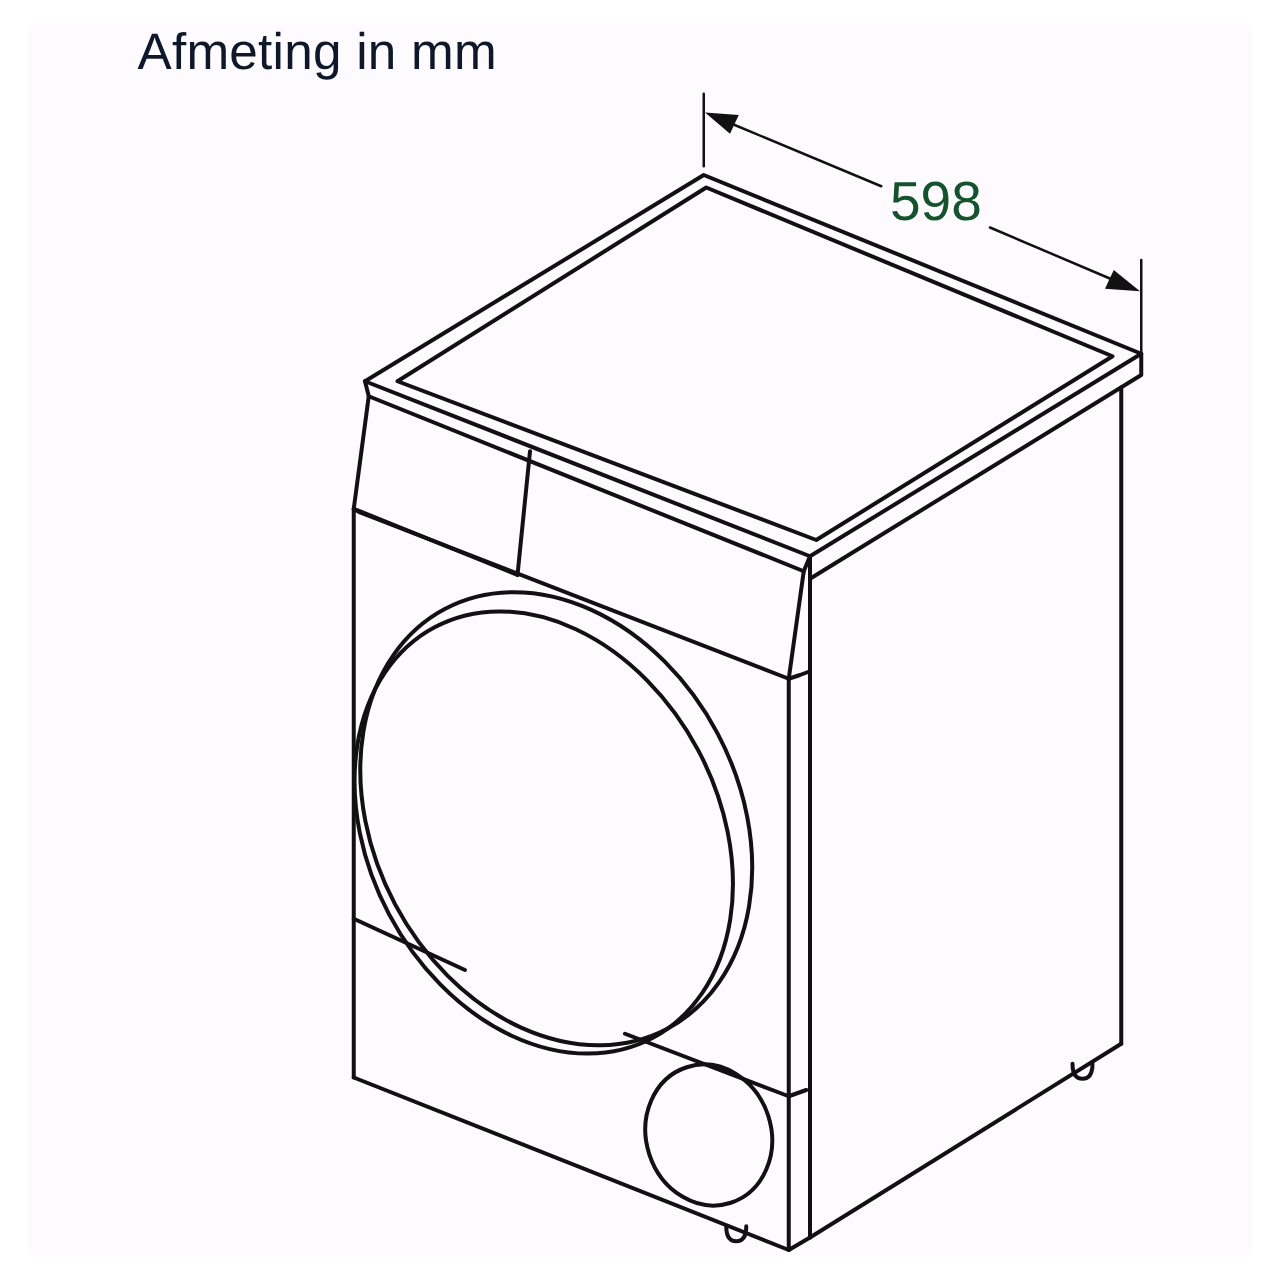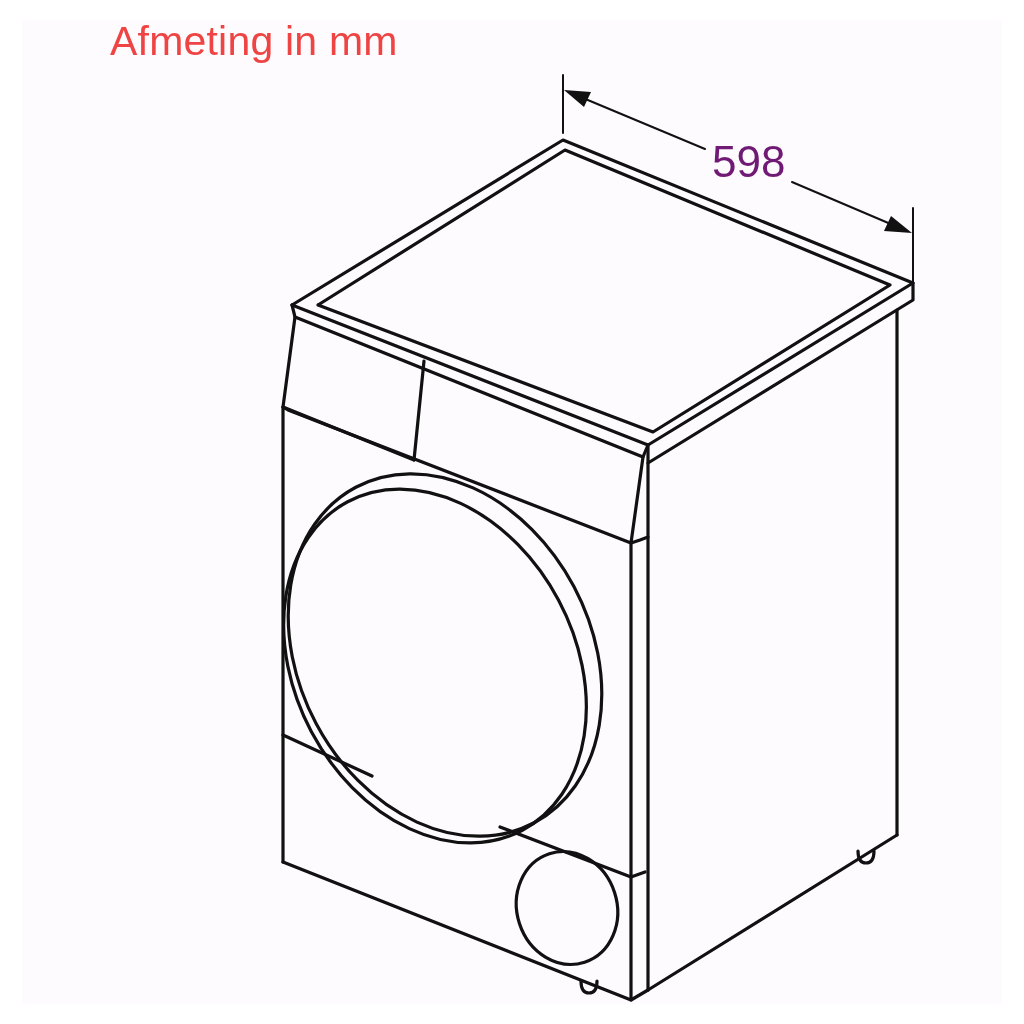--- a/index.html
+++ b/index.html
@@ -1,19 +1,19 @@
 <!DOCTYPE html>
 <html><head>
 <meta charset="utf-8">
 <style>
   html, body { margin:0; padding:0; background:#ffffff; }
   body { width:1024px; height:1024px; position:relative; overflow:hidden; font-family:"Liberation Sans", sans-serif; }
   .canvas { position:absolute; left:22px; top:20px; width:980px; height:984px; background:#fdfbfd; }
-  .title { position:absolute; left:110px; top:18px; font-size:41px; color:#ef4444; letter-spacing:0.2px; white-space:nowrap; }
-  .dim-label { position:absolute; left:712px; top:137px; font-size:44px; color:#701a75; white-space:nowrap; }
+  .title { position:absolute; left:110px; top:18px; font-size:41px; color:#0f172a; letter-spacing:0.2px; white-space:nowrap; }
+  .dim-label { position:absolute; left:712px; top:137px; font-size:44px; color:#14532d; white-space:nowrap; }
   svg { position:absolute; left:0; top:0; }
   .ln { fill:none; stroke:#111; stroke-width:3.2; stroke-linejoin:round; stroke-linecap:round; }
   .thin { fill:none; stroke:#111; stroke-width:2; stroke-linecap:round; }
 </style>
 </head>
 <body>
 
 <div class="canvas"></div>
 
 <div class="title">Afmeting in mm</div>

